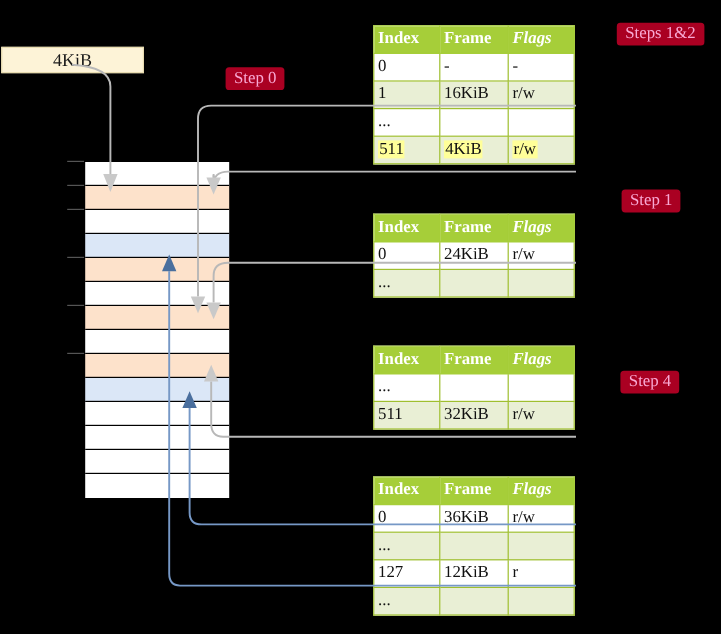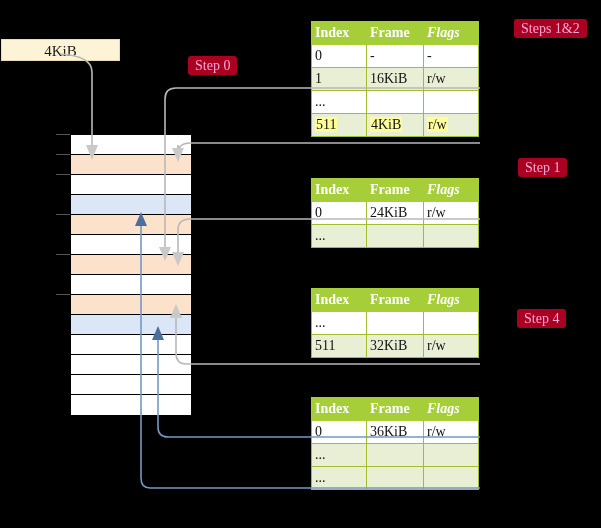--- a/index.html
+++ b/index.html
@@ -241,20 +241,25 @@
         <tr class="plain">
           <td class="col-idx">0</td>
           <td class="col-frame">36KiB</td>
           <td class="col-flags">r/w</td>
         </tr>
         <tr class="alt">
           <td class="col-idx">...</td>
           <td class="col-frame"></td>
           <td class="col-flags"></td>
         </tr>
+        <tr class="plain">
+          <td class="col-idx">127</td>
+          <td class="col-frame">12KiB</td>
+          <td class="col-flags">r</td>
+        </tr>
         <tr class="alt">
           <td class="col-idx">...</td>
           <td class="col-frame"></td>
           <td class="col-flags"></td>
         </tr>
       </tbody>
     </table>
 
   <svg id="wires" viewBox="0 0 601 528">
 

